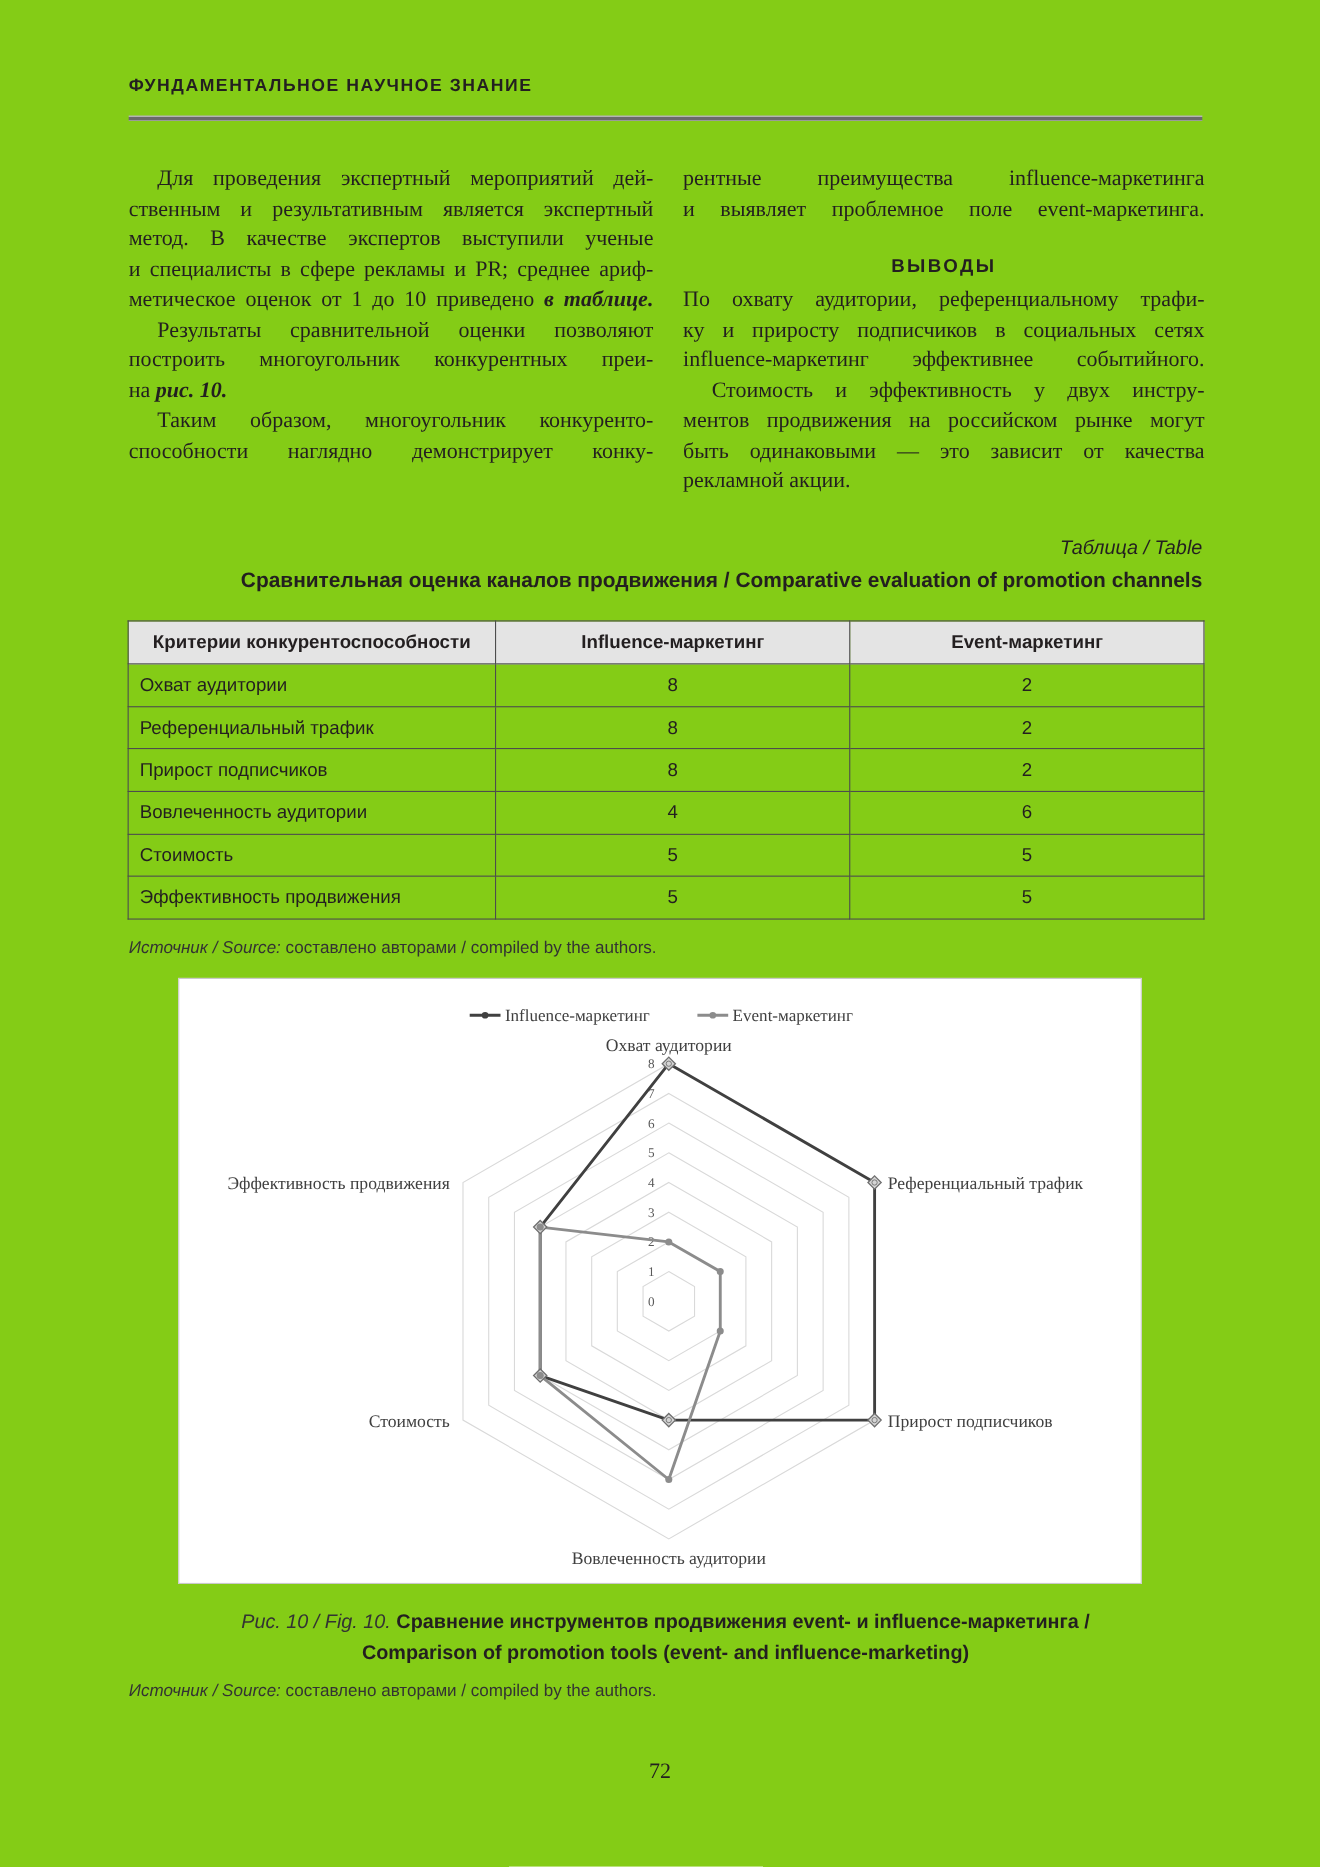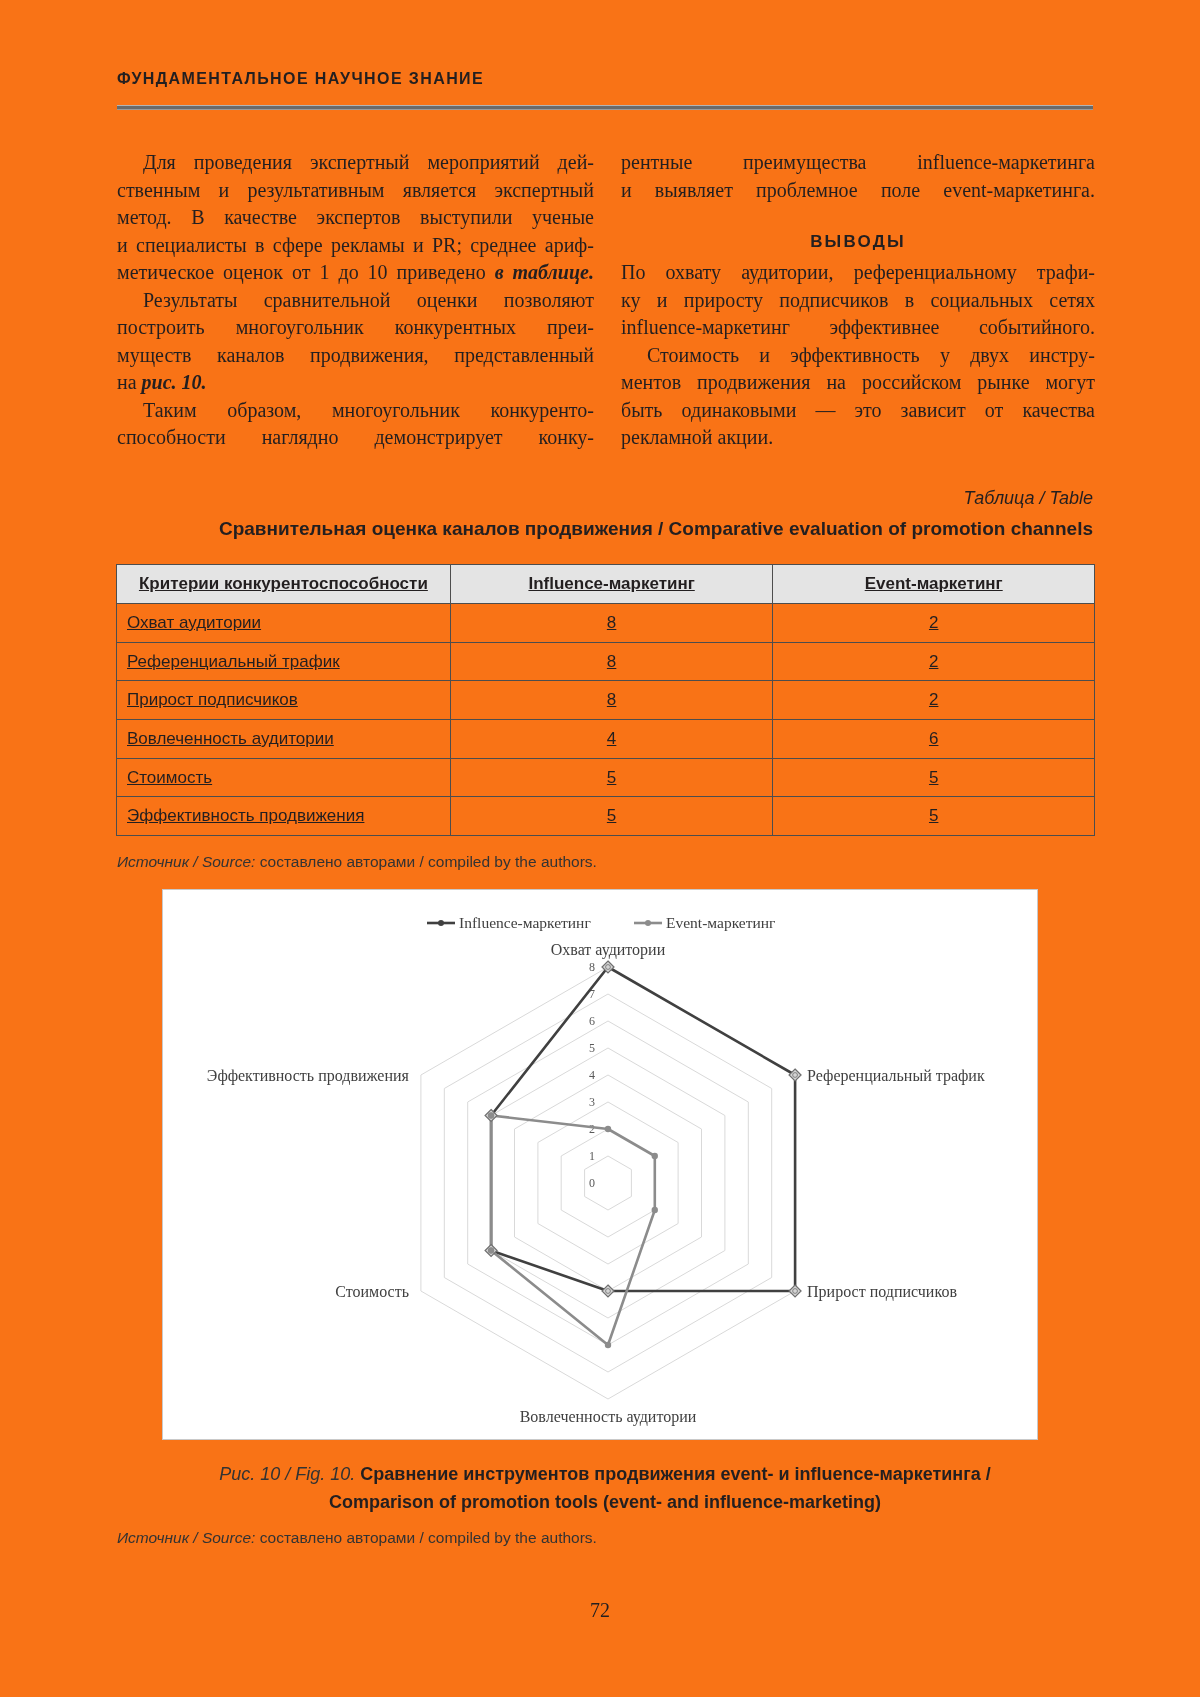--- a/index.html
+++ b/index.html
@@ -1,18 +1,18 @@
 <!DOCTYPE html>
 <html><head>
 <meta charset="utf-8">
 <style>
   html, body { margin: 0; padding: 0; background: #ffffff; }
   #page {
     position: relative; width: 1200px; height: 1697px; overflow: hidden;
-    background: #f97316; color: #231f20;
+    background: #84cc16; color: #231f20;
   }
   .running-title {
     position: absolute; left: 117px; top: 70px; line-height: 20px;
     font: bold 16px "Liberation Sans", sans-serif; letter-spacing: 1.4px; color: #231f20;
   }
   .header-rule {
     position: absolute; left: 117px; top: 105px; width: 976px; height: 5px;
     background: linear-gradient(#b4b4b4 0 1px, #ffffff 1px 1.5px, #6a6a6a 1.5px 4px, #9a9a9a 4px 5px);
   }
   .col {
@@ -33,21 +33,21 @@
   .tbl-label {
     position: absolute; right: 107px; top: 488px; line-height: 22px;
     font: italic 18px "Liberation Sans", sans-serif; color: #231f20;
   }
   .tbl-title {
     position: absolute; left: 117px; width: 976px; top: 518px; line-height: 24px;
     text-align: right; font: bold 19px "Liberation Sans", sans-serif; color: #231f20;
   }
   table.data-table {
     position: absolute; left: 116px; top: 564px; width: 979px;
-    border-collapse: collapse; font: 17px "Liberation Sans", sans-serif; color: #231f20; text-decoration: underline;
+    border-collapse: collapse; font: 17px "Liberation Sans", sans-serif; color: #231f20;
   }
   table.data-table th, table.data-table td {
     border: 1.5px solid #4d4d4d; padding: 0 10px; box-sizing: border-box;
   }
   table.data-table th {
     height: 39px; background: #e4e4e4; font-weight: bold; text-align: center;
   }
   table.data-table td { height: 38.7px; }
   table.data-table td.num { text-align: center; }
   .source {
@@ -82,21 +82,20 @@
   <div class="header-rule"></div>
 
   <div class="col col-left">
     <div class="line indent"><span>Для проведения экспертный мероприятий дей-</span></div>
     <div class="line"><span>ственным и результативным является экспертный</span></div>
     <div class="line"><span>метод. В качестве экспертов выступили ученые</span></div>
     <div class="line"><span>и специалисты в сфере рекламы и PR; среднее ариф-</span></div>
     <div class="line"><span>метическое оценок от 1 до 10 приведено </span><span class="it">в таблице.</span></div>
     <div class="line indent"><span>Результаты сравнительной оценки позволяют</span></div>
     <div class="line"><span>построить многоугольник конкурентных преи-</span></div>
-    <div class="line"><span>муществ каналов продвижения, представленный</span></div>
     <div class="line last"><span>на </span><span class="it">рис. 10.</span></div>
     <div class="line indent"><span>Таким образом, многоугольник конкуренто-</span></div>
     <div class="line"><span>способности наглядно демонстрирует конку-</span></div>
   </div>
 
   <div class="col col-right">
     <div class="line"><span>рентные преимущества influence-маркетинга</span></div>
     <div class="line"><span>и выявляет проблемное поле event-маркетинга.</span></div>
     <div class="line blank"></div>
     <div class="section-heading">ВЫВОДЫ</div>

